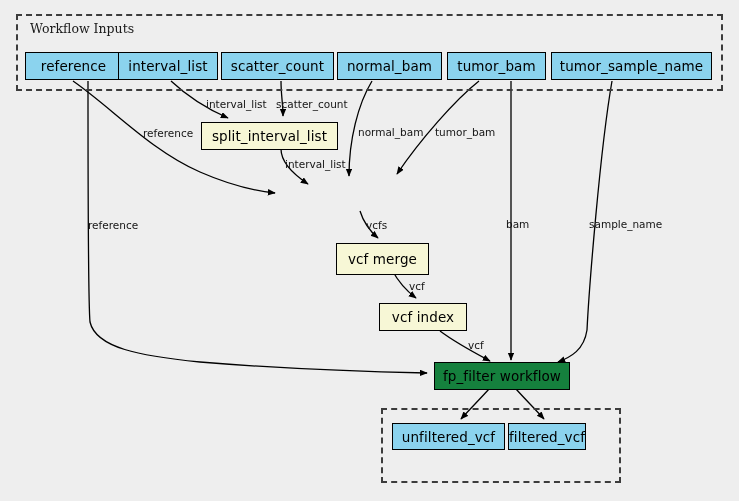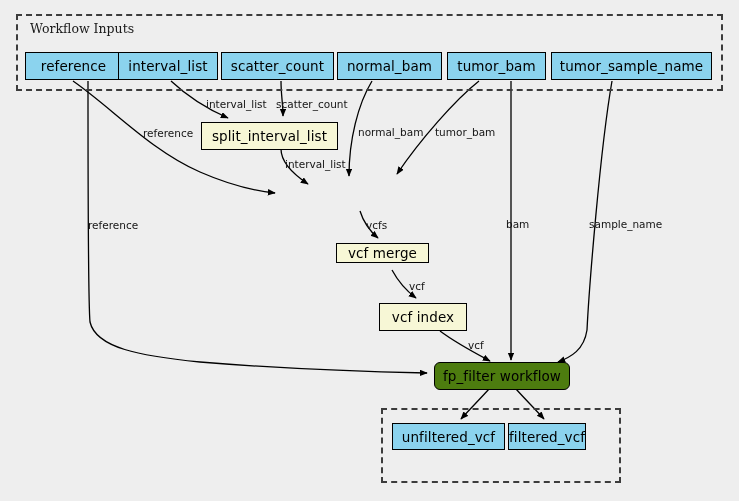--- a/index.html
+++ b/index.html
@@ -34,21 +34,21 @@
     display:flex;
     align-items:center;
     justify-content:center;
     white-space:nowrap;
     font-size:13.5px;
     color:#000000;
     letter-spacing:.1px;
   }
   .node.io{ background:#8bd3ee; }
   .node.proc{ background:#f7f7d6; }
-  .node.subwf{ background:#4d7c0f;border-radius:6px; }
+  .node.subwf{ background:#15803d; }
 
   .edge-label{
     position:absolute;
     font-size:10.5px;
     color:#141414;
     white-space:nowrap;
     font-family:"DejaVu Sans", sans-serif;
   }
 </style>
 </head>
@@ -98,21 +98,21 @@
   <div class="group-title" style="left:30px;top:21px;">Workflow Inputs</div>
 
   <div class="node io" style="left:25px;top:52px;width:97px;height:28px;">reference</div>
   <div class="node io" style="left:118px;top:52px;width:100px;height:28px;">interval_list</div>
   <div class="node io" style="left:221px;top:52px;width:113px;height:28px;">scatter_count</div>
   <div class="node io" style="left:337px;top:52px;width:105px;height:28px;">normal_bam</div>
   <div class="node io" style="left:447px;top:52px;width:99px;height:28px;">tumor_bam</div>
   <div class="node io" style="left:551px;top:52px;width:161px;height:28px;">tumor_sample_name</div>
 
   <div class="node proc" style="left:201px;top:122px;width:137px;height:28px;">split_interval_list</div>
-  <div class="node proc" style="left:336px;top:243px;width:93px;height:20px;">vcf merge</div>
+  <div class="node proc" style="left:336px;top:243px;width:93px;height:32px;">vcf merge</div>
   <div class="node proc" style="left:379px;top:303px;width:88px;height:28px;">vcf index</div>
   <div class="node subwf" style="left:434px;top:362px;width:136px;height:28px;">fp_filter workflow</div>
 
   <div class="edge-label" style="left:206px;top:98px;">interval_list</div>
   <div class="edge-label" style="left:276px;top:98px;">scatter_count</div>
   <div class="edge-label" style="left:143px;top:127px;">reference</div>
   <div class="edge-label" style="left:285px;top:158px;">interval_list</div>
   <div class="edge-label" style="left:358px;top:126px;">normal_bam</div>
   <div class="edge-label" style="left:435px;top:126px;">tumor_bam</div>
   <div class="edge-label" style="left:366px;top:219px;">vcfs</div>

